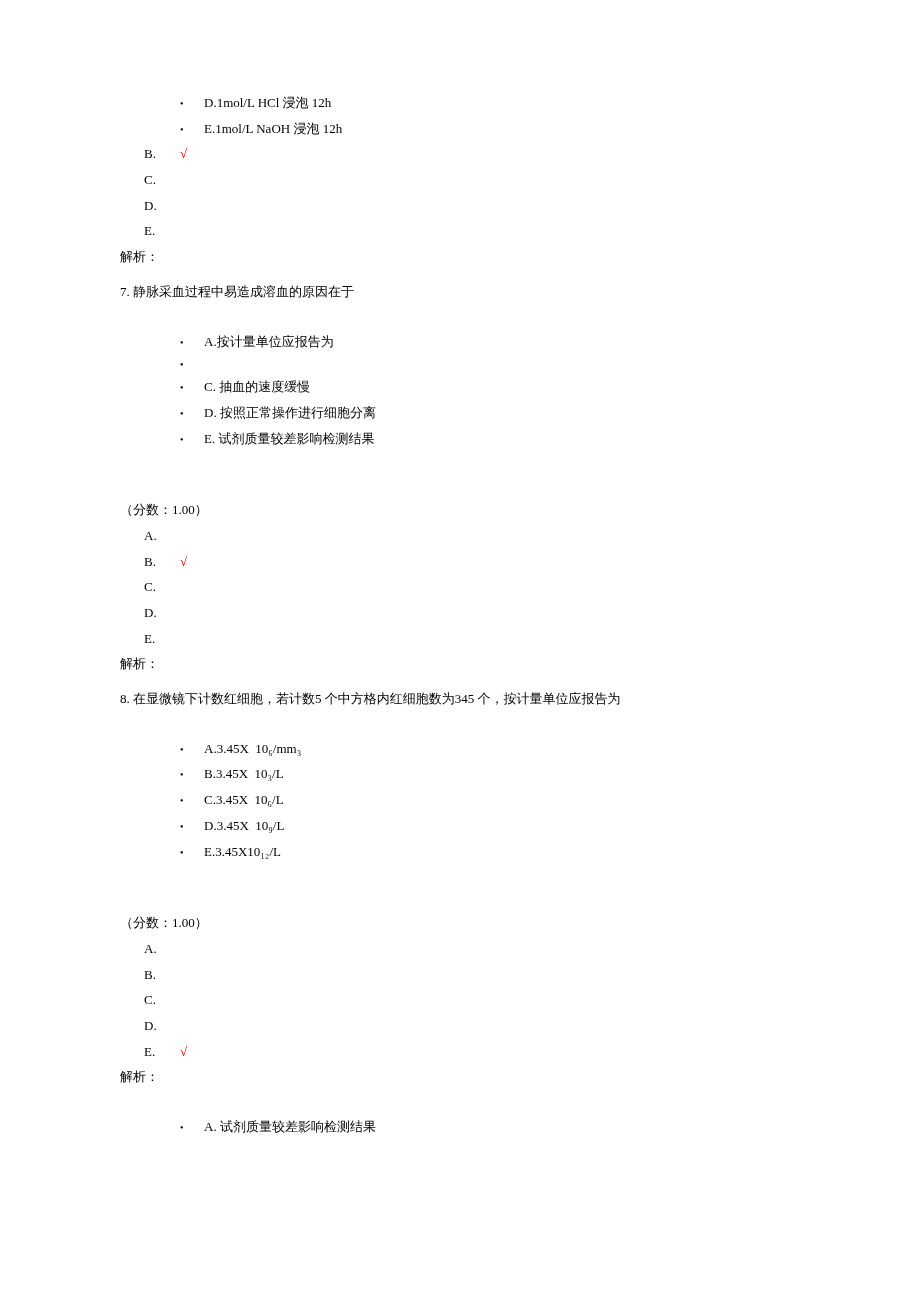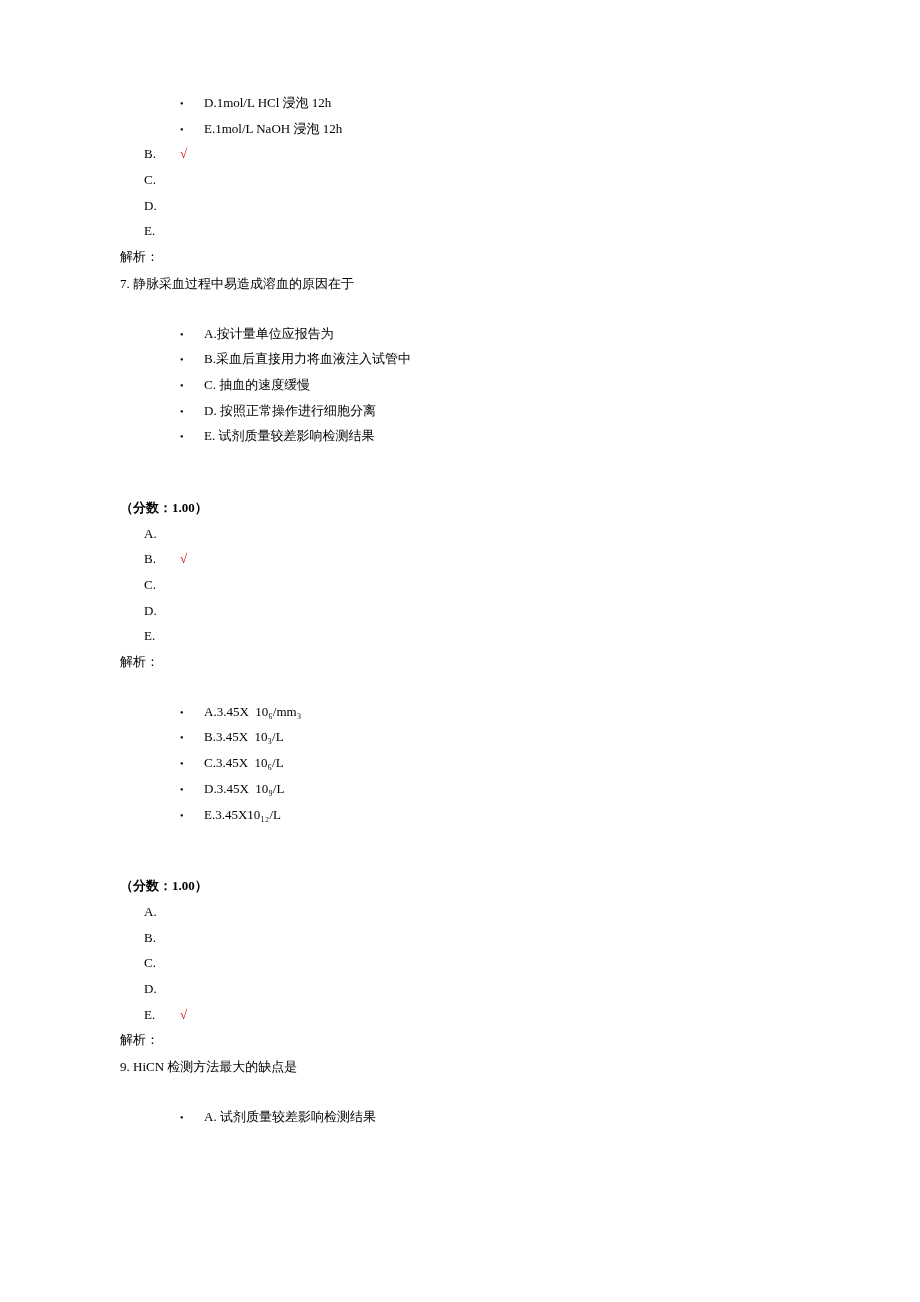--- a/index.html
+++ b/index.html
@@ -29,22 +29,22 @@
     .answer-row {
       display: flex;
       align-items: baseline;
       margin: 1px 0;
     }
     .answer-letter { width: 36px; }
     .mark {
       color: #d00000;
       font-family: "SimSun", serif;
     }
-    .q-stem { margin-top: 2px; margin-bottom: 2px; }
-    .score-row { margin-top: 2px; font-weight: bold; }
+    .q-stem { margin-top: 10px; margin-bottom: 2px; }
+    .score-row { margin-top: 2px; }
     .blank-gap { height: 22px; }
   </style>
 </head>
 <body>
 
 <div class="q-block">
   <div class="option-row">
     <span class="bullet">•</span>
     <span>D.1mol/L  HCl 浸泡  12h</span>
   </div>
@@ -72,21 +72,20 @@
 
 <div class="q-block">
   <div class="q-stem">7.  静脉采血过程中易造成溶血的原因在于</div>
   <div class="blank-gap"></div>
   <div class="option-row">
     <span class="bullet">•</span>
     <span>A.按计量单位应报告为</span>
   </div>
   <div class="option-row">
     <span class="bullet">•</span>
-    <span>B.采血后直接用力将血液注入试管中</span>
   </div>
   <div class="option-row">
     <span class="bullet">•</span>
     <span>C. 抽血的速度缓慢</span>
   </div>
   <div class="option-row">
     <span class="bullet">•</span>
     <span>D.  按照正常操作进行细胞分离</span>
   </div>
   <div class="option-row">
@@ -111,20 +110,21 @@
       <span class="answer-letter">D.</span>
     </div>
     <div class="answer-row">
       <span class="answer-letter">E.</span>
     </div>
   </div>
   <div>解析：</div>
 </div>
 
 <div class="q-block">
+  <div class="q-stem">8. 在显微镜下计数红细胞，若计数5 个中方格内红细胞数为345 个，按计量单位应报告为</div>
   <div class="blank-gap"></div>
   <div class="option-row">
     <span class="bullet">•</span>
     <span>
       <span>A.3.45X</span>&nbsp;
       <span>10₆/mm₃</span>
     </span>
   </div>
   <div class="option-row">
     <span class="bullet">•</span>
@@ -169,19 +169,18 @@
     </div>
     <div class="answer-row">
       <span class="answer-letter">E.</span>
       <span class="mark">√</span>
     </div>
   </div>
   <div>解析：</div>
 </div>
 
 <div class="q-block">
-  <div class="q-stem">9. HiCN 检测方法最大的缺点是</div>
   <div class="blank-gap"></div>
   <div class="option-row">
     <span class="bullet">•</span>
     <span>A.  试剂质量较差影响检测结果</span>
   </div>
 </div>
 
 </body></html>

